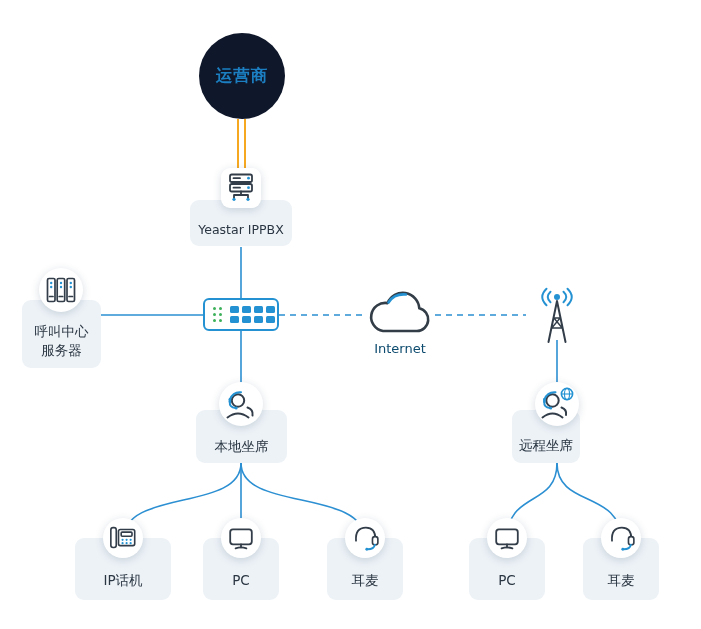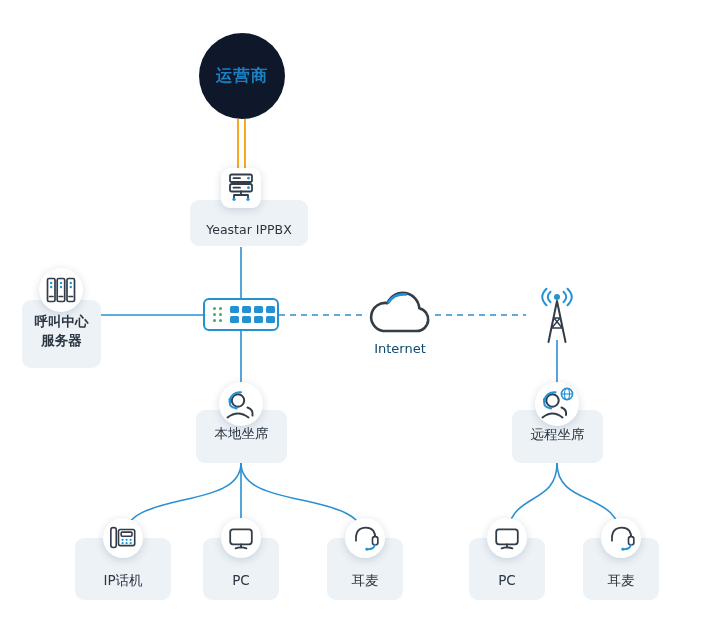--- a/index.html
+++ b/index.html
@@ -40,21 +40,21 @@
     position:absolute;left:203px;top:298px;width:76px;height:33px;
     background:#fff;border:2px solid #2492d2;border-radius:6px;box-sizing:border-box;
     display:flex;align-items:center;gap:8px;padding:0 8px;
   }
   .sw-leds{display:grid;grid-template-columns:repeat(2,3px);gap:3px;}
   .sw-leds i{width:3px;height:3px;background:#3db15a;border-radius:50%;}
   .sw-ports{display:grid;grid-template-columns:repeat(4,9px);gap:3px;}
   .sw-ports i{width:9px;height:7px;background:#2492d2;border-radius:1.5px;}
   .internet-label{position:absolute;left:362px;top:341px;width:76px;text-align:center;
     font-size:13px;color:#0c4a6e;}
-  .cc-label{font-size:13.5px;line-height:19px;padding-bottom:18px;font-weight:bold;}
+  .cc-label{font-size:13.5px;line-height:19px;padding-bottom:8px;}
 </style>
 </head>
 <body>
 
 <div class="stage">
 
   <svg class="lines" width="701" height="629" viewBox="0 0 701 629">
     <path class="carrier" d="M238,119 V169"></path>
     <path class="carrier" d="M245,119 V169"></path>
     <path class="net" d="M241,247 V298"></path>
@@ -68,21 +68,21 @@
     <path class="net" d="M241,463 C241,512 365,488 365,540"></path>
     <path class="net" d="M557,463 C557,508 507,490 507,540"></path>
     <path class="net" d="M557,463 C557,508 621,490 621,540"></path>
   </svg>
 
 
   <div class="carrier-circle">
     <span class="carrier-text">运营商</span>
   </div>
 
-  <div class="node-box" style="left:190px;top:200px;width:118px;height:46px;padding-bottom:7px;">
+  <div class="node-box" style="left:190px;top:200px;width:102px;height:46px;padding-bottom:7px;">
     <span class="node-label" style="font-size:12.5px;color:#2a3642;">Yeastar IPPBX</span>
   </div>
   <div class="badge squarish" style="left:221px;top:168px;width:40px;height:40px;">
     <svg width="40" height="40" viewBox="0 0 40 40">
       <g fill="none" stroke="#323d49" stroke-width="1.8" stroke-linecap="round">
         <rect x="9" y="6.5" width="22" height="7.5" rx="1.8"></rect>
         <rect x="9" y="16" width="22" height="7.5" rx="1.8"></rect>
         <path d="M12.5,10.2 H19"></path>
         <path d="M12.5,19.7 H19"></path>
         <path d="M20,23.5 V27 M13,27 H27 M13,27 V30 M27,27 V30"></path>
@@ -157,40 +157,40 @@
       <path d="M26.9,32 H33.1 M24.8,42 H35.2 M26.9,32 L35.2,42 M33.1,32 L24.8,42"></path>
     </g>
     <g fill="none" stroke="#2492d2" stroke-width="2" stroke-linecap="round">
       <path d="M23.5,5.8 Q18,11 23.5,16.2"></path>
       <path d="M19.5,2.8 Q11,11 19.5,19.2"></path>
       <path d="M36.5,5.8 Q42,11 36.5,16.2"></path>
       <path d="M40.5,2.8 Q49,11 40.5,19.2"></path>
     </g>
   </svg>
 
-  <div class="node-box" style="left:196px;top:410px;width:91px;height:53px;padding-bottom:8px;align-items:center;">
+  <div class="node-box" style="left:196px;top:410px;width:91px;height:53px;padding-bottom:8px;">
     <span class="node-label">本地坐席</span>
   </div>
   <div class="badge circle" style="left:219px;top:382px;width:44px;height:44px;">
     <svg width="40" height="40" viewBox="0 0 40 40">
       <g fill="none" stroke="#323d49" stroke-width="2" stroke-linecap="round">
         <circle cx="17" cy="16.5" r="6.2"></circle>
         <path d="M6.5,33.5 Q17,25.5 27.5,33.5"></path>
         <path d="M26.5,23.5 Q32.5,25.5 31.5,31.5"></path>
       </g>
       <g fill="none" stroke="#2492d2" stroke-width="2" stroke-linecap="round">
         <path d="M8.8,15.5 Q12,7.5 20,8.2"></path>
         <path d="M8.8,17.5 Q8.2,23.5 14.5,24"></path>
       </g>
       <circle cx="15.2" cy="24.1" r="1.5" fill="#2492d2"></circle>
       <rect x="7.6" y="14" width="2.6" height="5" rx="1.2" fill="#2492d2"></rect>
     </svg>
   </div>
 
-  <div class="node-box" style="left:512px;top:410px;width:91px;height:53px;padding-bottom:20px;">
+  <div class="node-box" style="left:512px;top:410px;width:68px;height:53px;padding-bottom:9px;">
     <span class="node-label">远程坐席</span>
   </div>
   <div class="badge circle" style="left:535px;top:382px;width:44px;height:44px;">
     <svg width="40" height="40" viewBox="0 0 40 40">
       <g fill="none" stroke="#323d49" stroke-width="2" stroke-linecap="round">
         <circle cx="15.5" cy="16.5" r="6.2"></circle>
         <path d="M5.5,33.5 Q15.5,25.5 25.5,33.5"></path>
         <path d="M24.5,23.5 Q30,25.5 29,31"></path>
       </g>
       <g fill="none" stroke="#2492d2" stroke-width="2" stroke-linecap="round">

